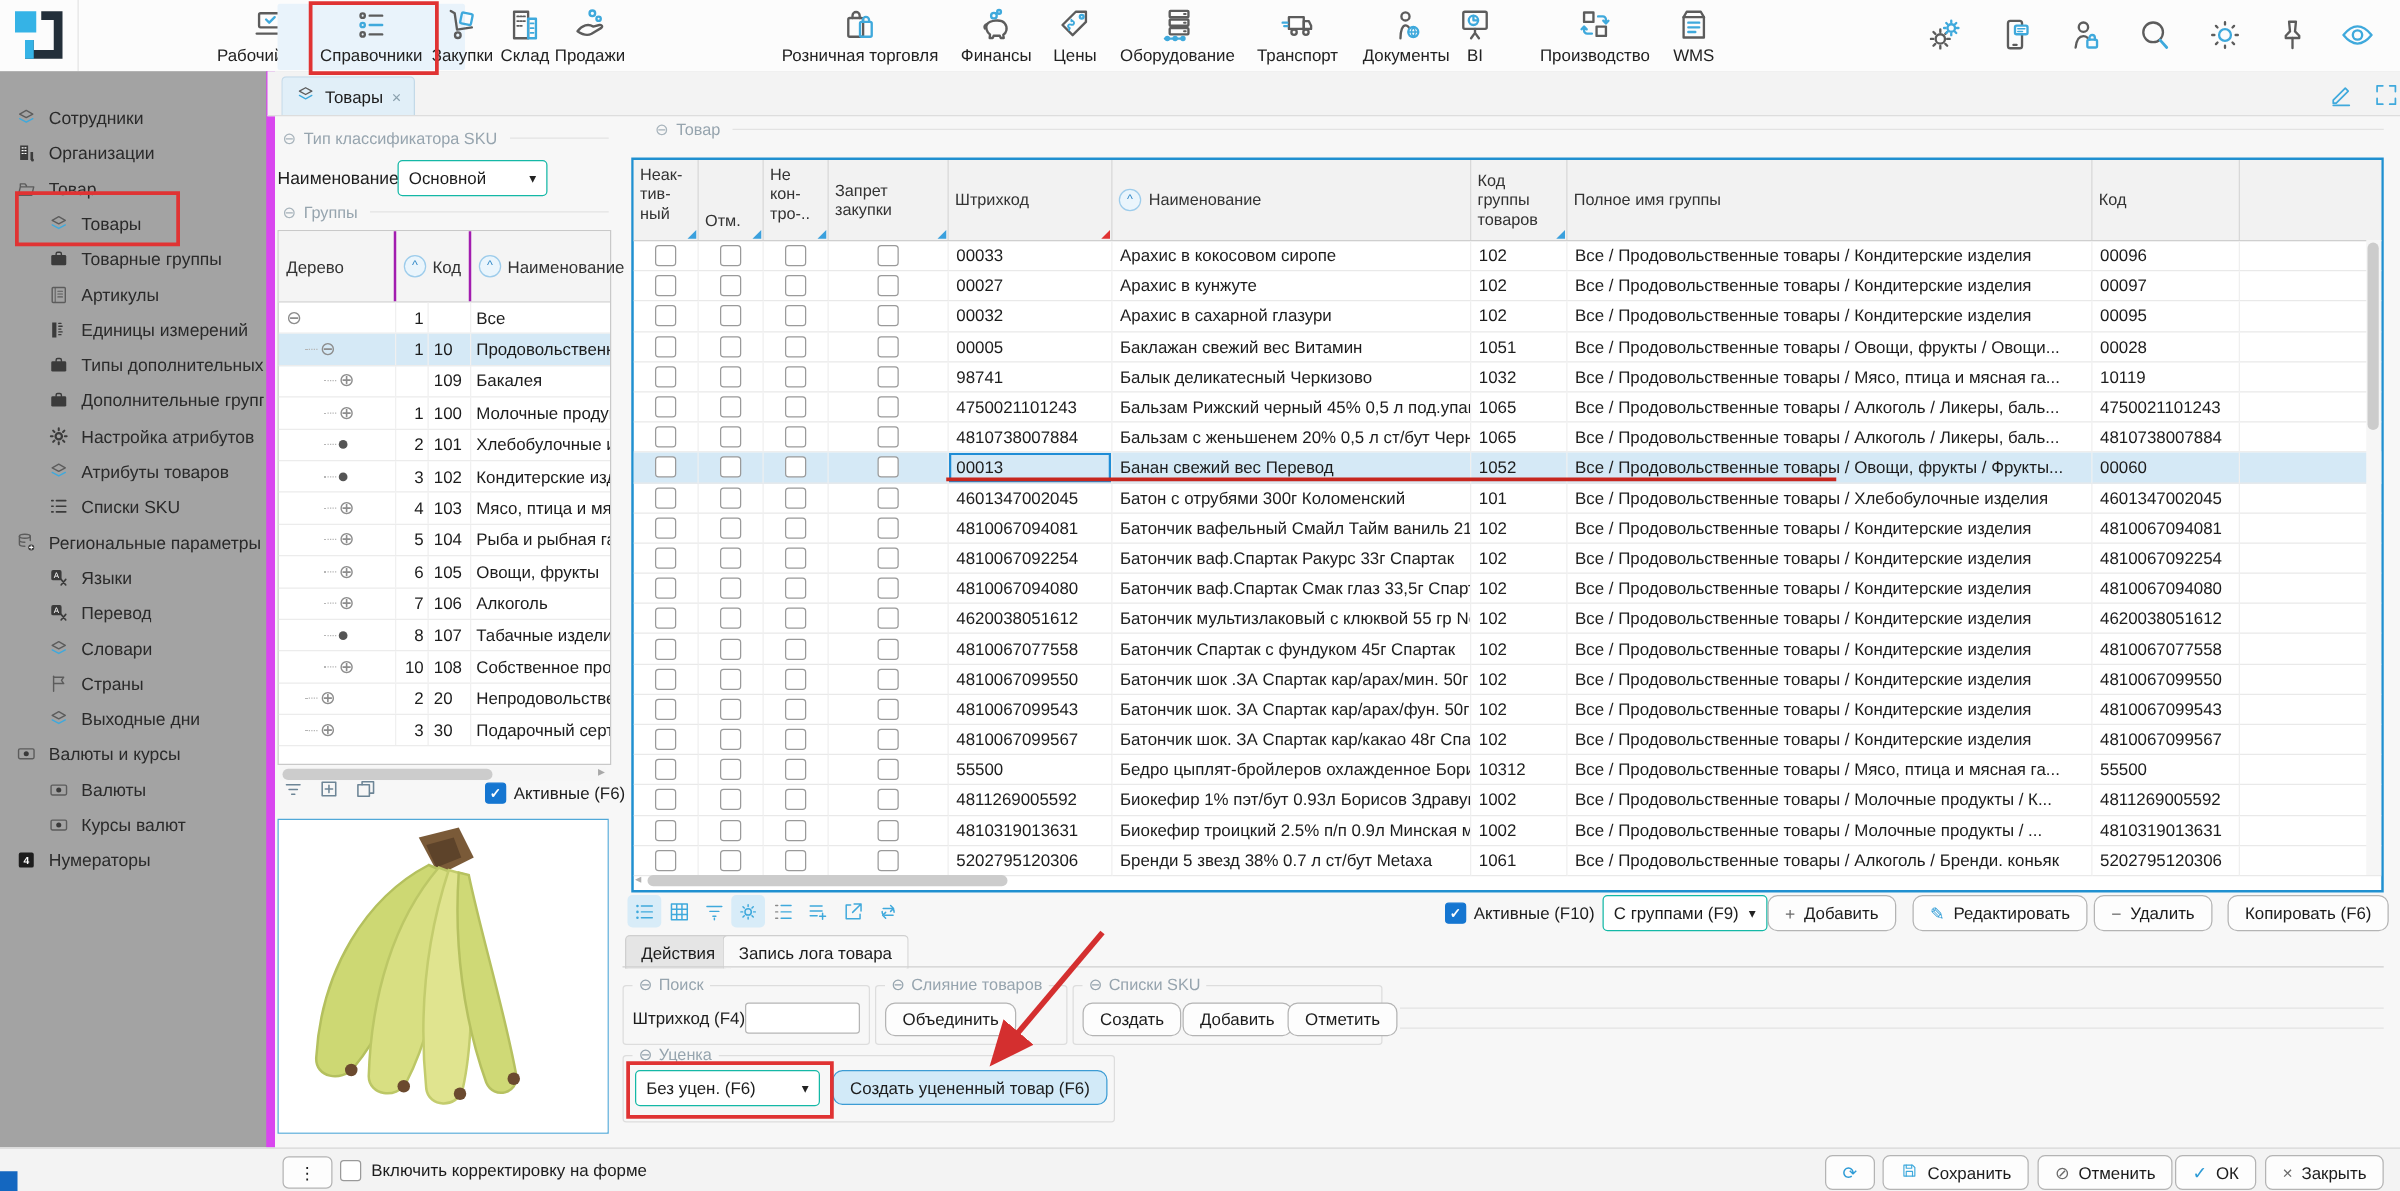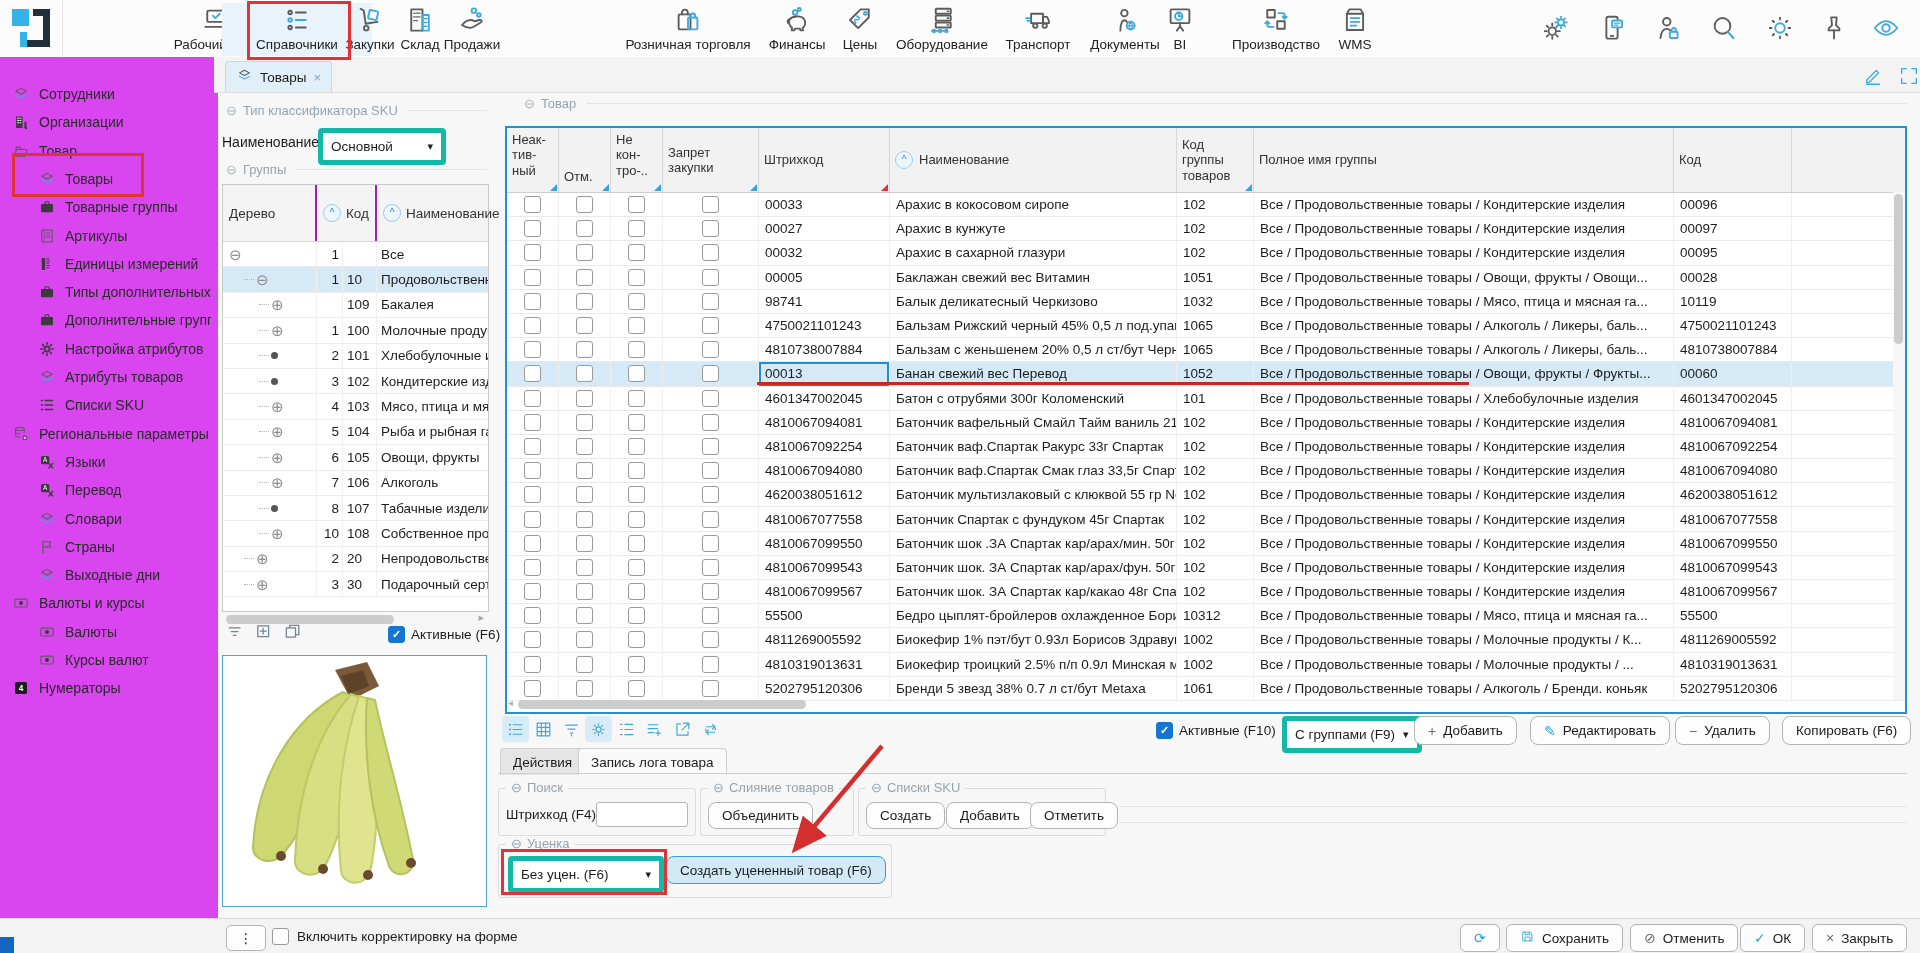--- a/index.html
+++ b/index.html
@@ -12,34 +12,34 @@
   .logo-sep{position:absolute;left:62px;top:0;width:1px;height:57px;background:#e3e3e3;}
   .tb-item{position:absolute;top:3px;transform:translateX(-50%);display:flex;flex-direction:column;align-items:center;width:150px;cursor:pointer;}
   .tb-item .ticon{height:32px;display:flex;align-items:flex-end;}
   .tb-item .tlabel{font-size:13.5px;color:#222;margin-top:2px;white-space:nowrap;}
   .tb-item.hl{background:#e9f3fb;border-radius:2px;height:53px;}
   .tb-right{position:absolute;top:13px;transform:translateX(-50%);cursor:pointer;}
   
   .ann{position:absolute;border:3px solid #e03333;z-index:60;pointer-events:none;}
   .redline{position:absolute;background:#c7271f;z-index:55;}
   
-  .sidebar{position:absolute;left:0;top:57px;width:213px;height:861px;background:#d946ef;border-right:5px solid #d946ef;overflow:hidden;}
+  .sidebar{position:absolute;left:0;top:57px;width:213px;height:861px;background:#a3a3a3;border-right:7px solid #d946ef;overflow:hidden;}
   .sb-item{position:absolute;height:24px;display:flex;align-items:center;gap:9px;white-space:nowrap;cursor:pointer;font-size:14px;color:#2a2a2a;}
   
   .tabbar{position:absolute;left:214px;top:57px;width:1706px;height:35px;background:#f3f3f3;border-bottom:1px solid #ddd;}
   .mtab{position:absolute;left:11px;top:4px;height:30px;background:#e1eff8;border:1px solid #c3d9e8;border-bottom:none;border-radius:4px 4px 0 0;display:flex;align-items:center;gap:7px;padding:0 10px;font-size:13.5px;cursor:pointer;}
   .mtab .x{color:#8aa0ad;font-size:13px;cursor:pointer;}
   
   .leg{position:absolute;display:flex;align-items:center;gap:6px;color:#96a4ae;font-size:13px;white-space:nowrap;}
   .leg .col{color:#a8b4bc;font-size:13px;}
   .leg::after{content:"";flex:1;border-top:1px solid #e3e3e3;margin-left:4px;}
   .grp{position:absolute;border:1px solid #ddd;border-radius:3px;background:transparent;}
   .grp .glg{position:absolute;top:-9px;left:7px;background:#f7f7f7;padding:0 5px;color:#96a4ae;font-size:13px;display:flex;gap:5px;align-items:center;white-space:nowrap;}
   
-  .sel{display:inline-flex;align-items:center;justify-content:space-between;background:#fff;border:5px solid #14b8a6;border-radius:4px;padding:0 8px;height:27px;font-size:13.5px;cursor:pointer;gap:8px;white-space:nowrap;}
+  .sel{display:inline-flex;align-items:center;justify-content:space-between;background:#fff;border:1px solid #14b8a6;border-radius:4px;padding:0 8px;height:27px;font-size:13.5px;cursor:pointer;gap:8px;white-space:nowrap;}
   .sel .car{font-size:11px;color:#222;}
   .ttable{position:absolute;background:#fff;border:1px solid #c9c9c9;}
   .thead{display:grid;background:#f4f4f4;border-bottom:1px solid #d6d6d6;}
   .thead .hc{border-right:2px solid #a21caf;display:flex;align-items:center;gap:5px;padding:0 6px;font-size:13.5px;color:#333;position:relative;}
   .trow{display:grid;height:24.4px;border-bottom:1px solid #ececec;align-items:center;font-size:13.5px;cursor:pointer;}
   .trow>div{overflow:hidden;white-space:nowrap;height:100%;display:flex;align-items:center;border-right:1px solid #f0f0f0;}
   .trow.selrow{background:#d5e9f6;}
   .sc{width:16px;height:16px;border-radius:50%;background:#eaf5fc;border:1px solid #9dcceb;color:#2e86c6;font-size:10px;line-height:15px;text-align:center;flex:none;}
   .expander{color:#8d8d8d;font-size:15px;line-height:1;flex:none;}
   .dotleaf{width:7px;height:7px;background:#555;border-radius:50%;flex:none;}

